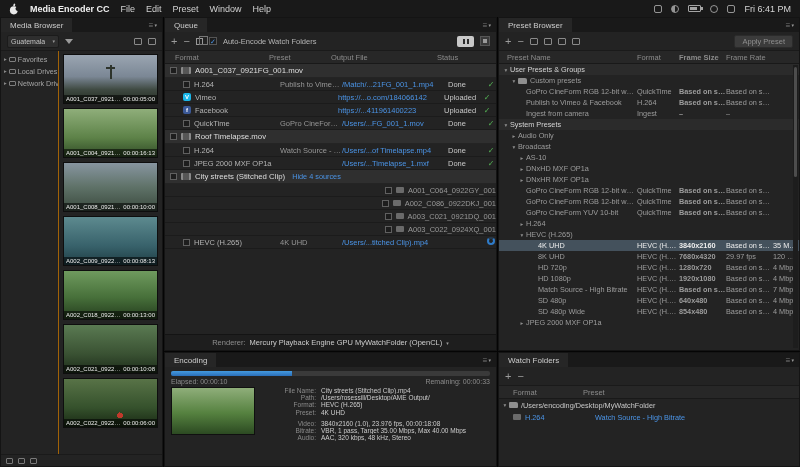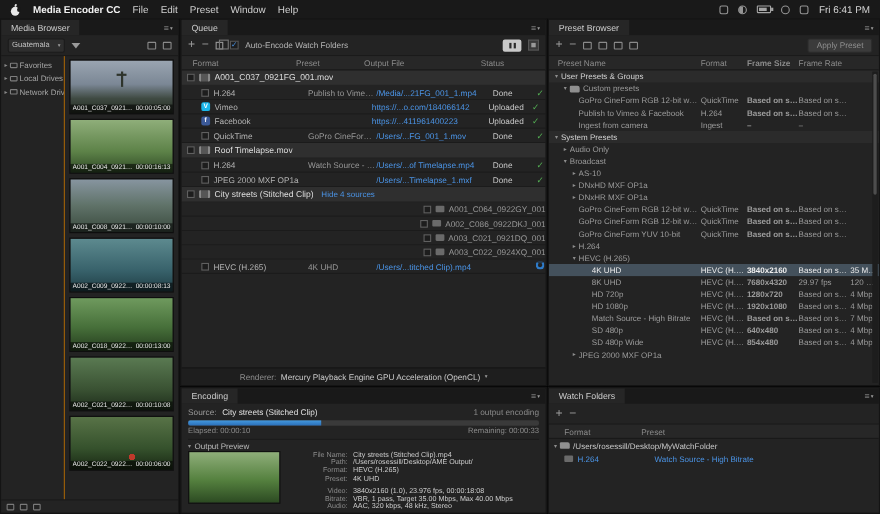--- a/index.html
+++ b/index.html
@@ -307,21 +307,21 @@
 
       <div class="qr grp">
         <span class="cb"></span>
         <span class="ic-film"></span>
         <span class="nm">A001_C037_0921FG_001.mov</span>
       </div>
       <div class="qr out">
         <span class="cb"></span>
         <span class="q-fmt">H.264</span>
         <span class="q-preset">Publish to Vimeo &amp; Facebook</span>
-        <span class="q-out link">/Media/...21FG_001_1.mp4</span>
+        <span class="q-out link">/Match/...21FG_001_1.mp4</span>
         <span class="q-status">Done</span>
         <span class="q-check">✓</span>
       </div>
       <div class="qr out">
         <span class="brand vimeo">V</span>
         <span class="q-fmt" style="width:81px;">Vimeo</span>
         <span class="q-preset"></span>
         <span class="q-out link">https://...o.com/184066142</span>
         <span class="q-status">Uploaded</span>
         <span class="q-check">✓</span>
@@ -395,48 +395,37 @@
         <span class="cb"></span>
         <span class="q-fmt">HEVC (H.265)</span>
         <span class="q-preset">4K UHD</span>
         <span class="q-out link">/Users/...titched Clip).mp4</span>
         <span class="q-status"></span>
         <span class="q-check"><span class="spinner"></span></span>
       </div>
     </div>
     <div class="renderer">
       <span>Renderer:</span>
-      <span class="val">Mercury Playback Engine GPU Acceleration (OpenCL)</span>
+      <span class="val">Mercury Playback Engine GPU MyWatchFolder (OpenCL)</span>
       <span class="car">▾</span>
     </div>
   </div>
 
   <div class="panel" id="encoding">
     <div class="tabbar">
       <span class="tab">Encoding</span>
       <span class="pm">≡<span class="car">▾</span></span>
     </div>
     <div class="enc-body">
-      <div class="enc-src">
-        <span>
-          <span>Source:</span>
-          <span class="v">City streets (Stitched Clip)</span>
-        </span>
-        <span class="dim">1 output encoding</span>
-      </div>
       <div class="prog">
         <div class="prog-fill" style="width: 38%;"></div>
       </div>
       <div class="enc-times">
         <span><span>Elapsed:</span> <span>00:00:10</span></span>
         <span><span>Remaining:</span> <span>00:00:33</span></span>
-      </div>
-      <div class="enc-prev-hdr">
-        <span class="tw">▾</span>
-        <span>Output Preview</span>
       </div>
       <div class="enc-prev">
         <div class="enc-thumb"></div>
         <div class="enc-info">
           <span class="l">File Name:</span>
           <span class="v">City streets (Stitched Clip).mp4</span>
           <span class="l">Path:</span>
           <span class="v link">/Users/rosessill/Desktop/AME Output/</span>
           <span class="l">Format:</span>
           <span class="v">HEVC (H.265)</span>
@@ -684,21 +673,21 @@
       <span class="tbtxt">+</span>
       <span class="tbtxt">−</span>
     </div>
     <div class="colhdr">
       <span class="w-c1">Format</span>
       <span>Preset</span>
     </div>
     <div class="wr">
       <span class="tw">▾</span>
       <span class="fold"></span>
-      <span>/Users/rosessill/Desktop/MyWatchFolder</span>
+      <span>/Users/encoding/Desktop/MyWatchFolder</span>
     </div>
     <div class="wr">
       <span class="w-sp"></span>
       <span class="ic-clip"></span>
       <span class="w-fmt link">H.264</span>
       <span class="link">Watch Source - High Bitrate</span>
     </div>
   </div>
 
 </div>

